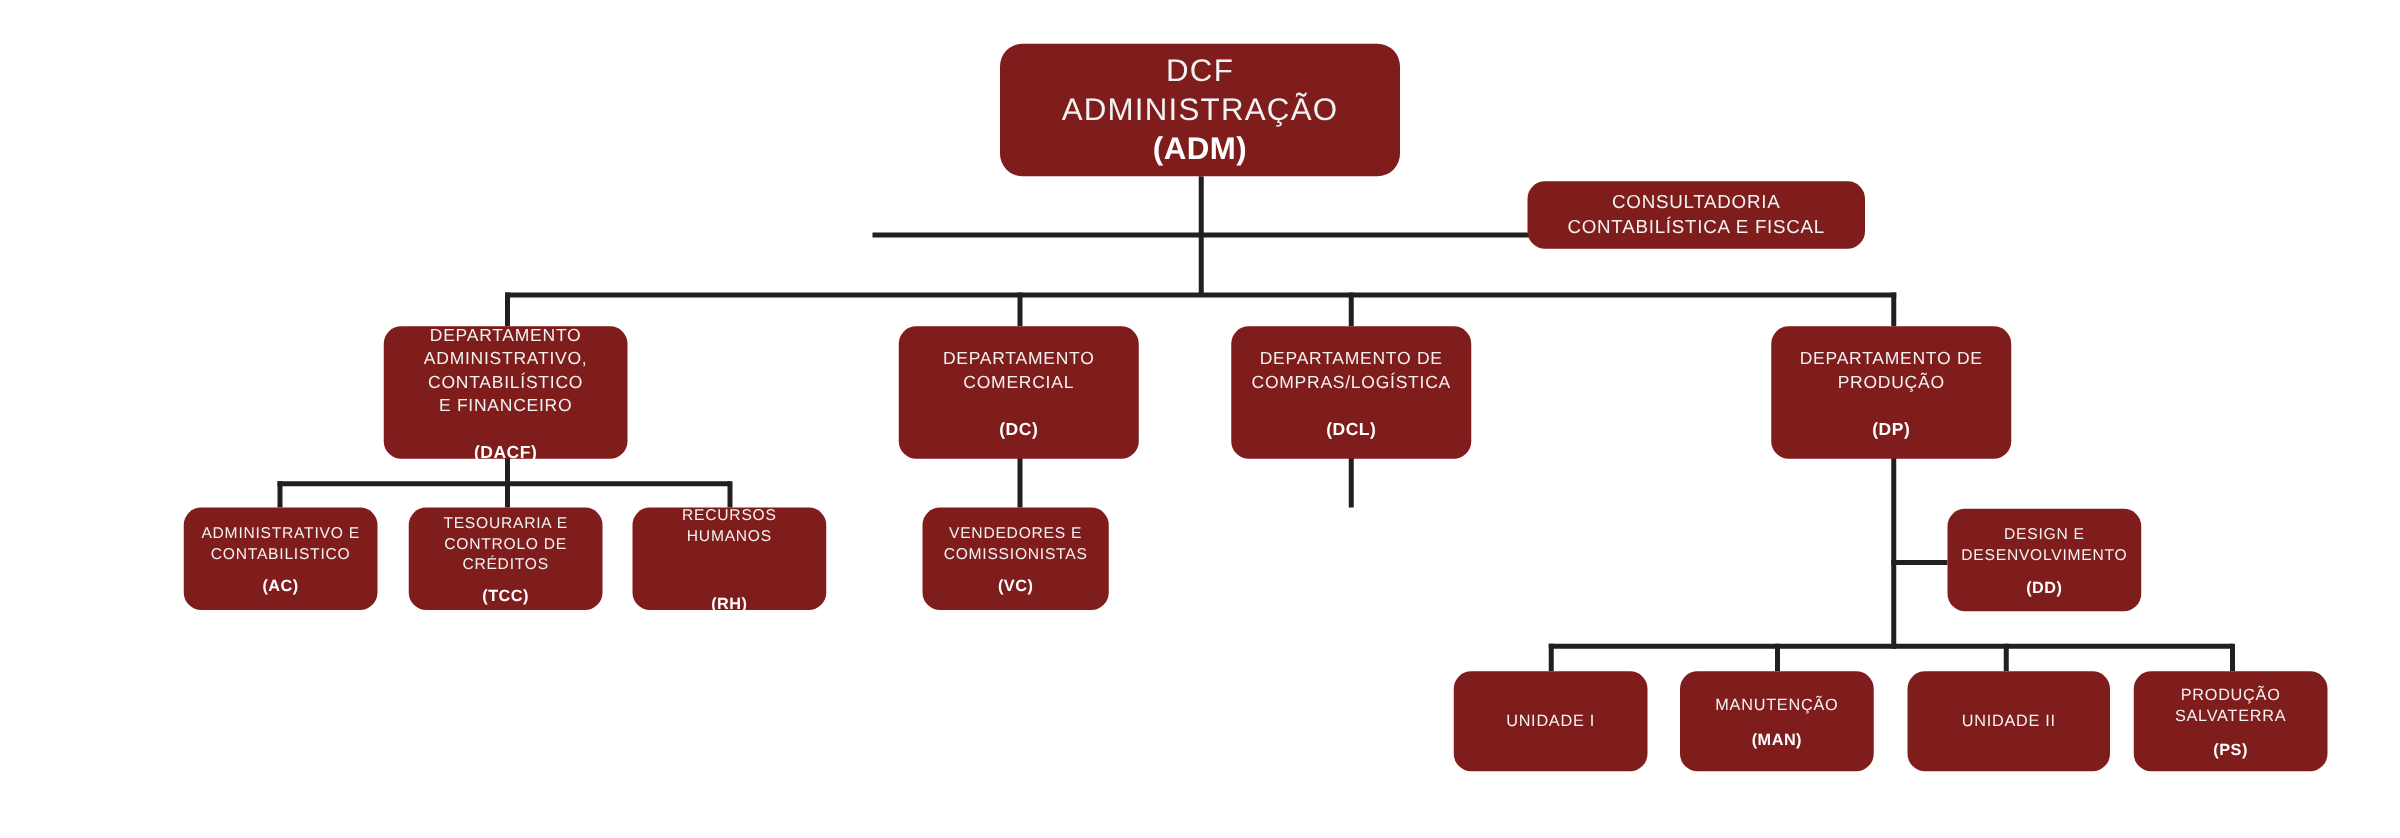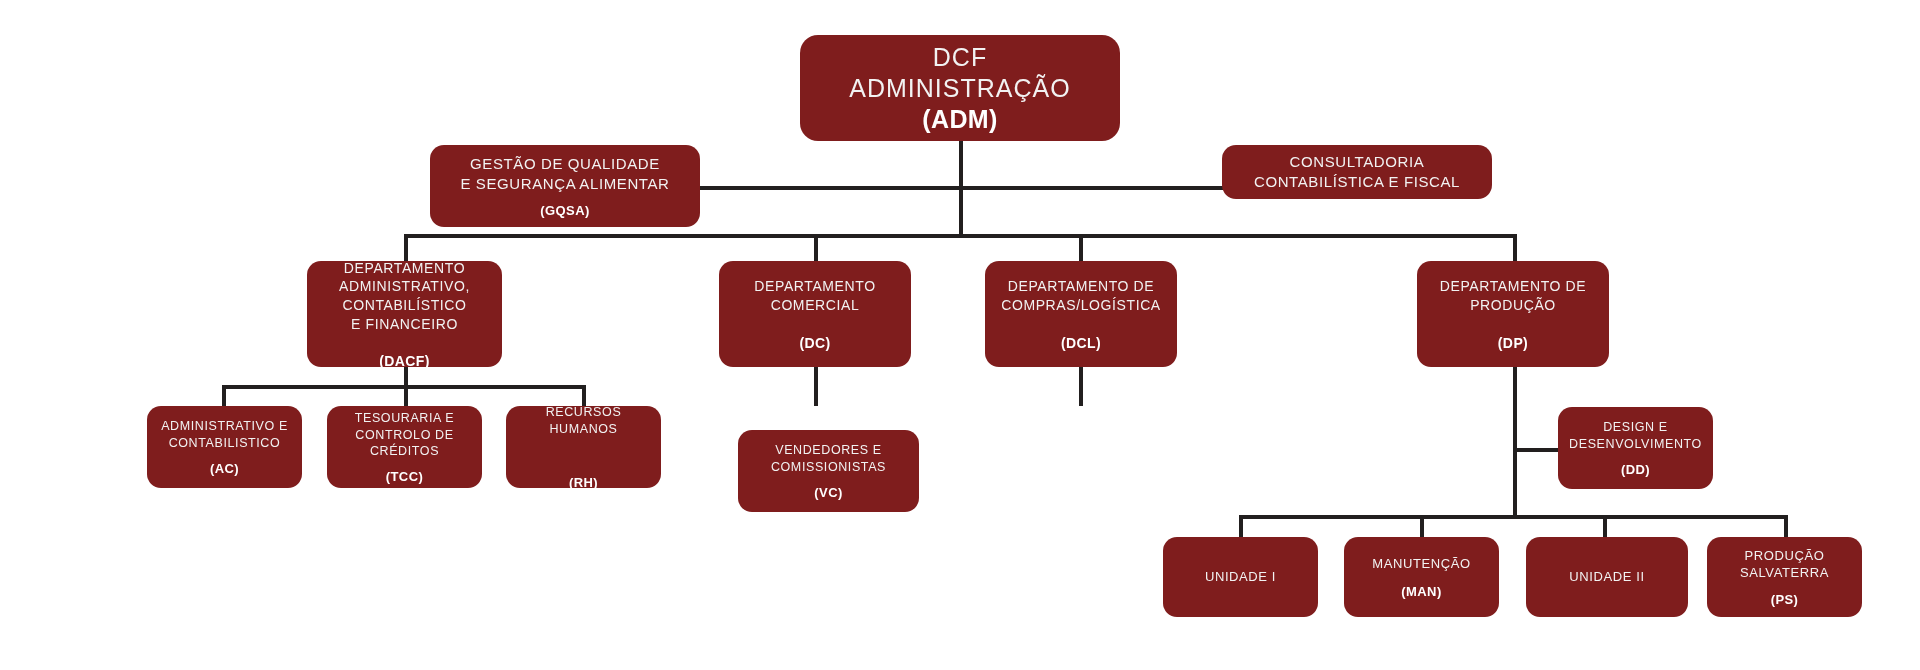--- a/index.html
+++ b/index.html
@@ -111,25 +111,20 @@
   <div class="line v" style="left:1420px; top:515px; height:22px;"></div>
   <div class="line v" style="left:1603px; top:515px; height:22px;"></div>
   <div class="line v" style="left:1784px; top:515px; height:22px;"></div>
 
   <div class="node root" style="left:800px; top:35px; width:320px; height:106px;">
     <div class="title">DCF
 ADMINISTRAÇÃO</div>
     <div class="code">(ADM)</div>
   </div>
 
-  <div class="node staff" style="left:430px; top:145px; width:270px; height:82px;">
-    <div class="title">GESTÃO DE QUALIDADE
-E SEGURANÇA ALIMENTAR</div>
-    <div class="code">(GQSA)</div>
-  </div>
 
   <div class="node staff nocode" style="left:1222px; top:145px; width:270px; height:54px;">
     <div class="title">CONSULTADORIA
 CONTABILÍSTICA E FISCAL</div>
   </div>
 
   <div class="node dept" style="left:307px; top:261px; width:195px; height:106px;">
     <div class="title">DEPARTAMENTO
 ADMINISTRATIVO,
 CONTABILÍSTICO
@@ -167,21 +162,21 @@
 CRÉDITOS</div>
     <div class="code">(TCC)</div>
   </div>
 
   <div class="node unit" style="left:506px; top:406px; width:155px; height:82px;gap:28px;">
     <div class="title">RECURSOS
 HUMANOS</div>
     <div class="code">(RH)</div>
   </div>
 
-  <div class="node unit" style="left:738px; top:430px; width:181px; height:82px;">
+  <div class="node unit" style="left:738px; top:406px; width:149px; height:82px;">
     <div class="title">VENDEDORES E
 COMISSIONISTAS</div>
     <div class="code">(VC)</div>
   </div>
 
 
   <div class="node unit" style="left:1558px; top:407px; width:155px; height:82px;">
     <div class="title">DESIGN E
 DESENVOLVIMENTO</div>
     <div class="code">(DD)</div>

